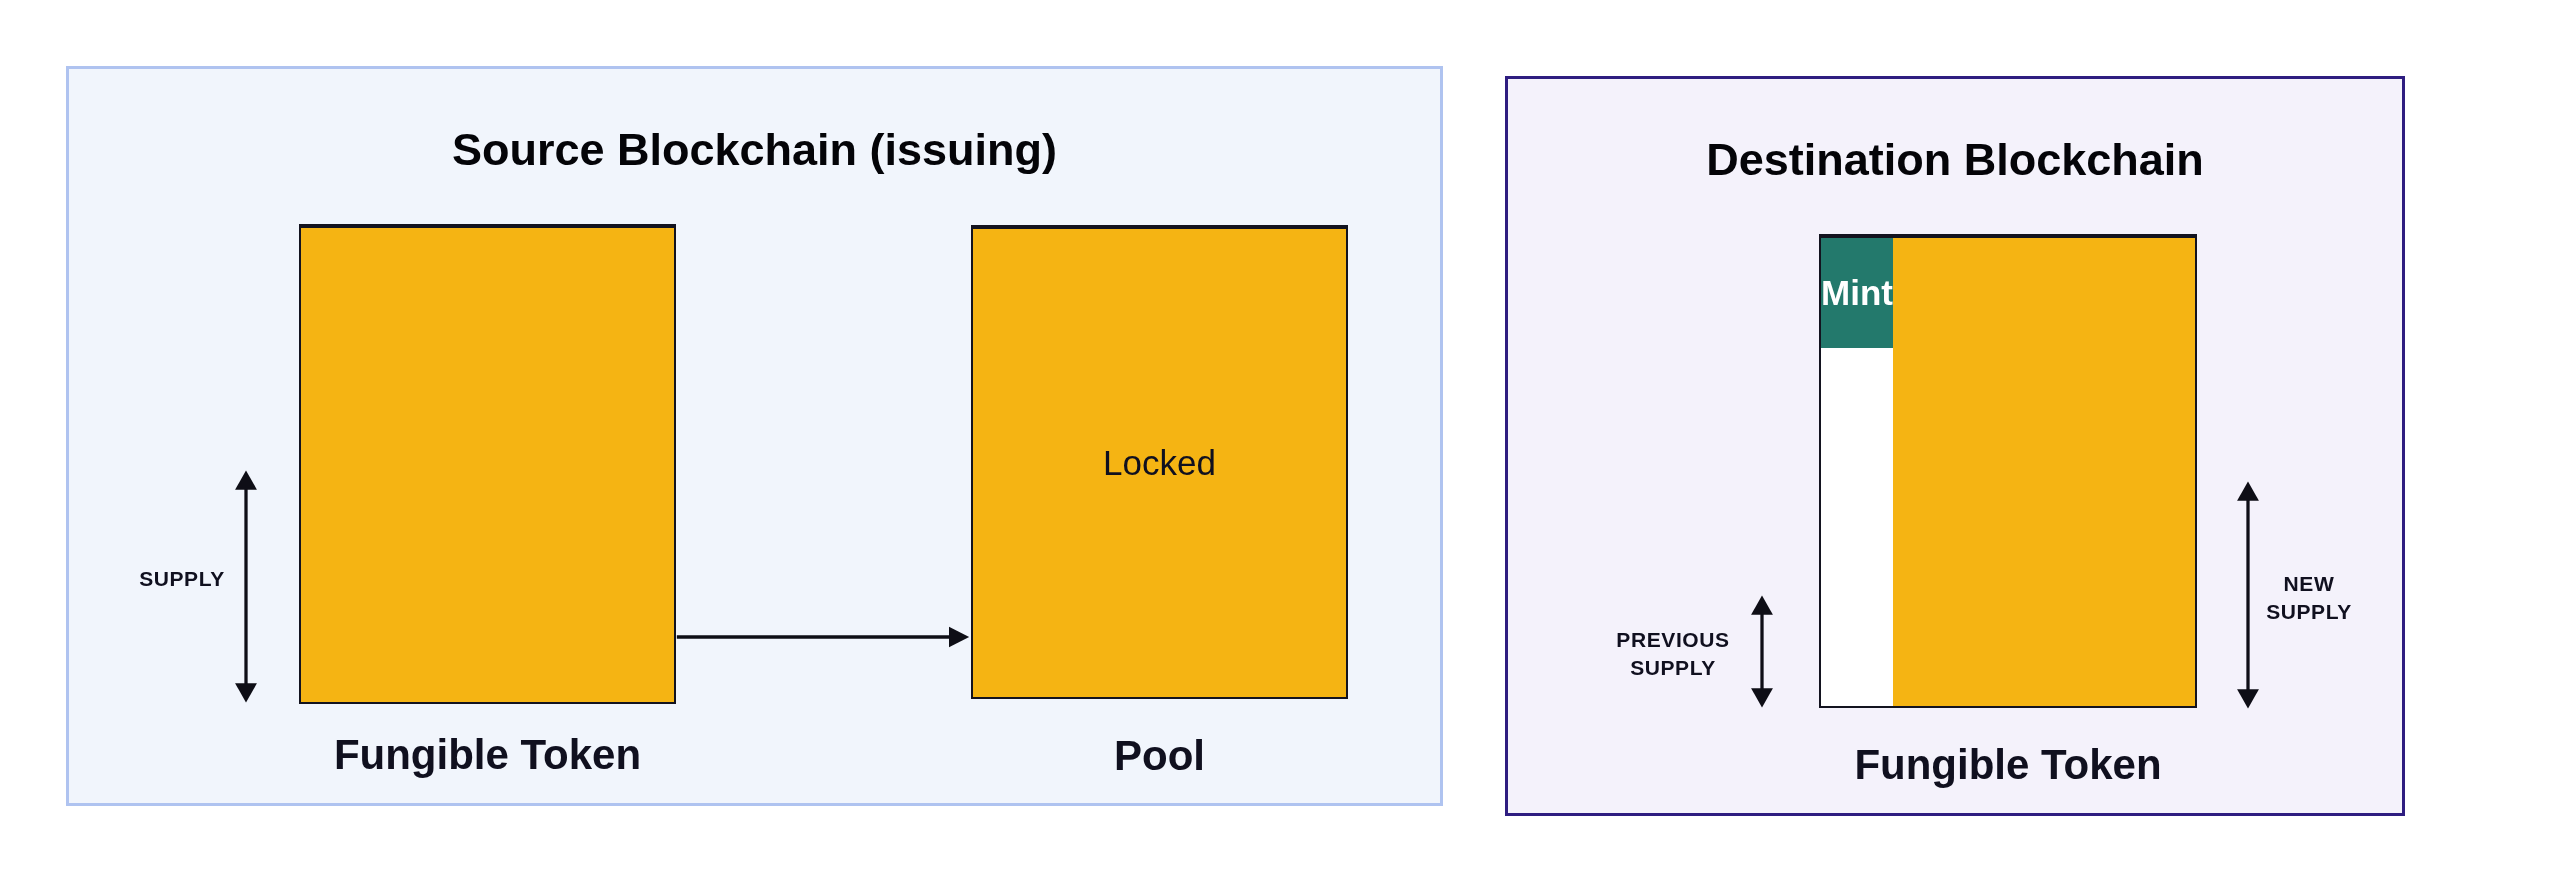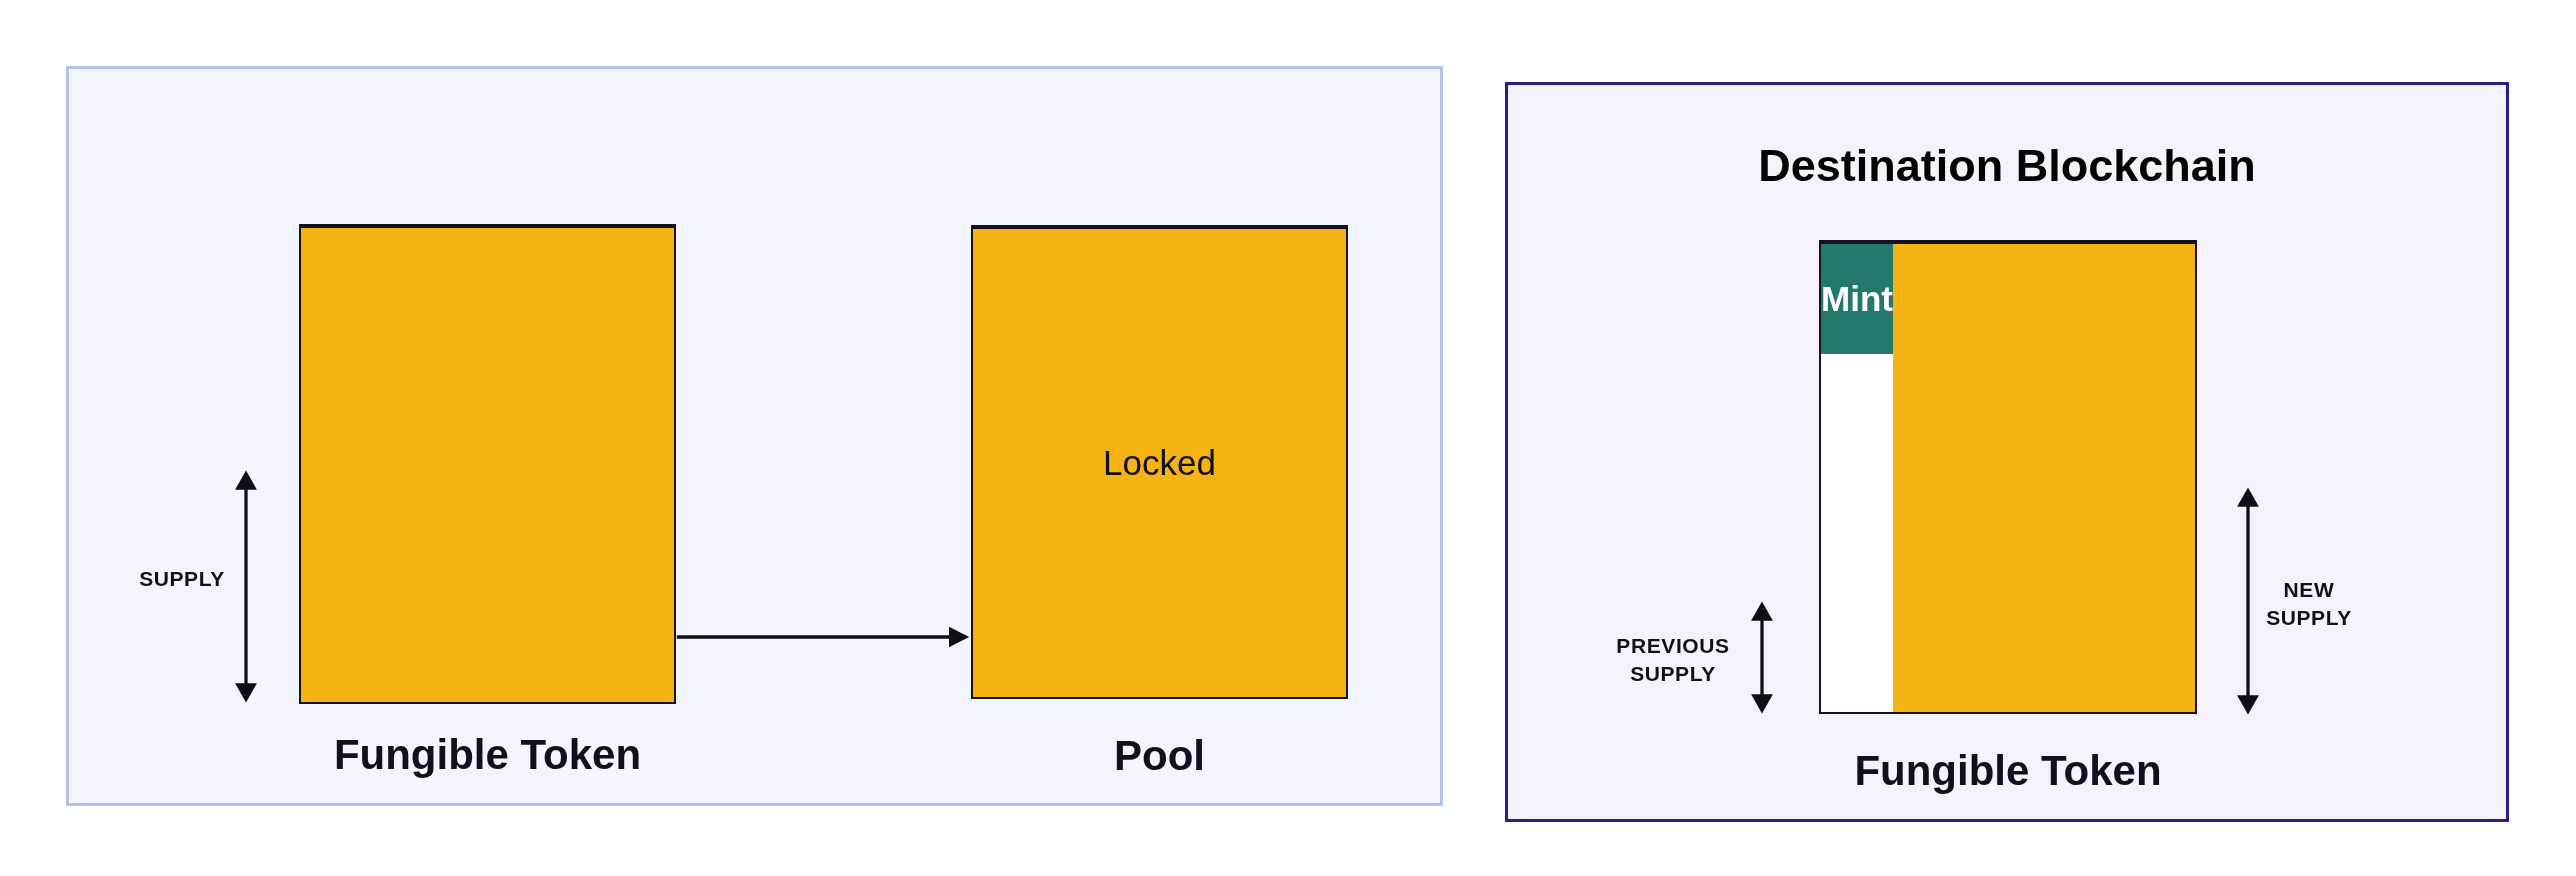--- a/index.html
+++ b/index.html
@@ -6,21 +6,21 @@
   .canvas{
     position:relative;width:2576px;height:877px;overflow:hidden;
     background:#ffffff;font-family:"Liberation Sans",sans-serif;
   }
   .panel{position:absolute;box-sizing:border-box;}
   .panel.source{
     left:66px;top:66px;width:1377px;height:740px;
     background:var(--source-bg,#F1F5FC);border:3.3px solid var(--source-border,#AFC3F0);
   }
   .panel.destination{
-    left:1505px;top:82px;width:1004px;height:740px;
+    left:1505px;top:76px;width:900px;height:740px;
     background:var(--destination-bg,#F4F2FB);border:3.3px solid var(--destination-border,#2E1D80);padding-left:28px;
   }
   .panel-title{
     position:absolute;left:0;right:0;top:55px;margin:0;
     text-align:center;font-size:45px;font-weight:700;color:#040408;letter-spacing:0;
   }
   .token-box{
     position:absolute;box-sizing:border-box;background:#ffffff;
     border:2.8px solid var(--box-outline,#13131F);
     display:flex;flex-direction:row;
@@ -67,20 +67,21 @@
   .transfer-arrow{left:606px;top:556px;}
   .prev-arrow{left:242px;top:516px;}
   .new-arrow{left:728px;top:401px;}
 </style>
 </head>
 <body>
 
 <div class="canvas">
 
   <section class="panel source">
+    <h2 class="panel-title">Source Blockchain (issuing)</h2>
 
     <div class="range-label supply-label">SUPPLY</div>
 
     <svg class="arrow supply-arrow" width="24" height="235" viewBox="0 0 44 425">
       <line x1="22" y1="30" x2="22" y2="395"></line>
       <polygon points="22,0 2,35 42,35"></polygon>
       <polygon points="22,425 2,390 42,390"></polygon>
     </svg>
 
     <div class="token-box src-token">

